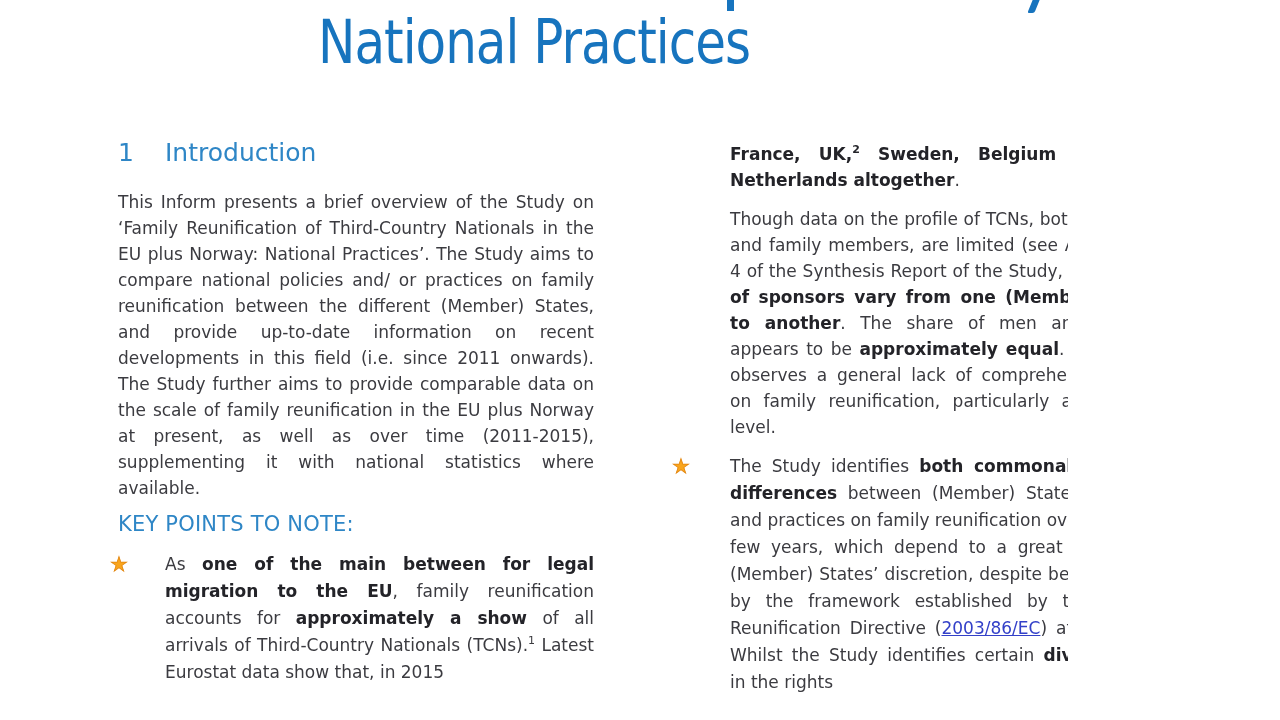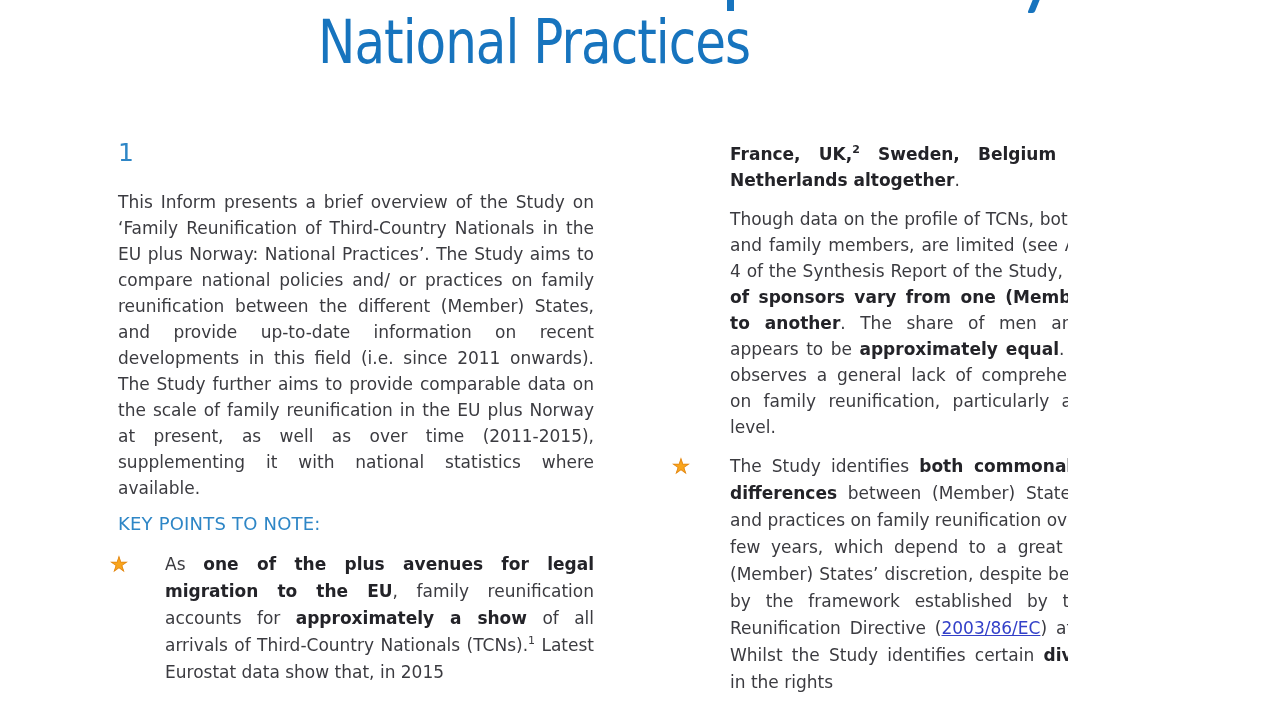--- a/index.html
+++ b/index.html
@@ -55,21 +55,21 @@
     color: var(--body-text, #3b3b40);
     text-align: justify;
     text-align-last: left;
   }
   .para:last-child { margin-bottom: 8px; }
   b { font-weight: bold; color: #232328; }
 
   .key-points {
     margin: 9px 0 17px 0;
     color: var(--heading-blue, #2e86c6);
-    font-size: 18px;
+    font-size: 21px;
     font-weight: normal;
     line-height: 20px;
     letter-spacing: 0.2px;
   }
 
   .bullet { display: flex; align-items: flex-start; }
   .col-left .bullet { margin-left: -8px; }
   .col-left .bullet .star-cell { width: 55px; }
   .col-right .bullet { margin-left: -58px; }
   .col-right .bullet .star-cell { width: 58px; }
@@ -95,26 +95,27 @@
 <div class="page">
 
   <span class="frag frag-p"></span>
   <span class="frag frag-y"></span>
 
   <h1 class="doc-title">National Practices</h1>
 
   <div class="col col-left">
     <h2 class="section-heading">
       <span class="sec-num">1</span>
+      <span class="sec-label">Introduction</span>
     </h2>
     <p class="para"><span>This Inform presents a brief overview of the Study on ‘Family Reunification of Third-Country Nationals in the EU plus Norway: National Practices’. The Study aims to compare national policies and/ or practices on family reunification between the different (Member) States, and provide up-to-date information on recent developments in this field (i.e. since 2011 onwards). The Study further aims to provide comparable data on the scale of family reunification in the EU plus Norway at present, as well as over time (2011-2015), supplementing it with national statistics where available.</span></p>
     <h3 class="key-points">KEY POINTS TO NOTE:</h3>
     <div class="bullet">
       <span class="star-cell">★</span>
-      <p class="para bullet-text"><span>As </span><b>one of the plus avenues for legal migration to the EU</b><span>, family reunification accounts for </span><b>approximately a show</b><span> of all arrivals of Third-Country Nationals (TCNs).</span><span><sup>1</sup></span><span> Latest Eurostat data show that, in 2015</span></p>
+      <p class="para bullet-text"><span>As </span><b>one of the main between for legal migration to the EU</b><span>, family reunification accounts for </span><b>approximately a show</b><span> of all arrivals of Third-Country Nationals (TCNs).</span><span><sup>1</sup></span><span> Latest Eurostat data show that, in 2015</span></p>
     </div>
   </div>
 
   <div class="col col-right">
     <p class="para"><b>France, UK,</b><b><sup>2</sup></b><b> Sweden, Belgium and the Netherlands altogether</b><span>.</span></p>
     <p class="para"><span>Though data on the profile of TCNs, both sponsors and family members, are limited (see Annex 1 to 4 of the Synthesis Report of the Study, </span><b>the types of sponsors vary from one (Member) State to another</b><span>. The share of men and women appears to be </span><b>approximately equal</b><span>. The Study observes a general lack of comprehensive data on family reunification, particularly at national level.</span></p>
     <div class="bullet">
       <span class="star-cell">★</span>
       <p class="para bullet-text"><span>The Study identifies </span><b>both commonalities and differences</b><span> between (Member) States’ policies and practices on family reunification over the past few years, which depend to a great extent on (Member) States’ discretion, despite being guided by the framework established by the Family Reunification Directive (</span><a class="doc-link">2003/86/EC</a><span>) at EU level. Whilst the Study identifies certain </span><b>divergences</b><span> in the rights</span></p>
     </div>

